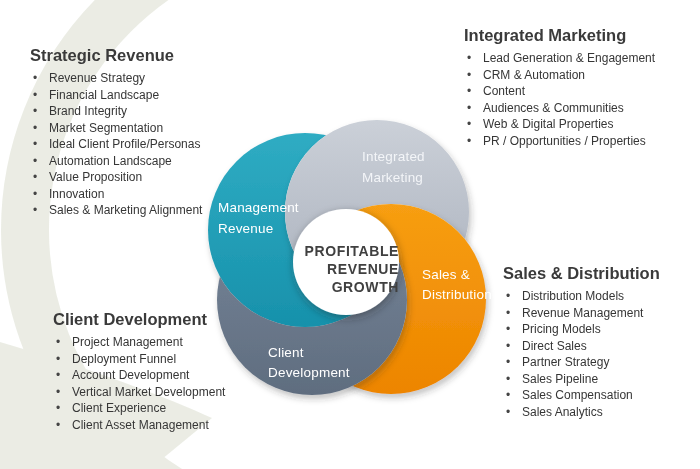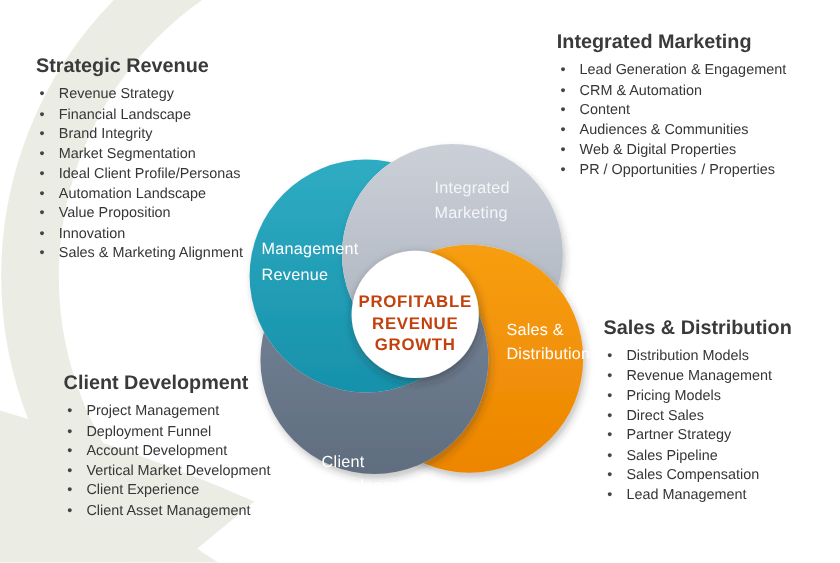--- a/index.html
+++ b/index.html
@@ -24,24 +24,24 @@
   .panel-im{left:464px;top:26px;}
   .panel-sd{left:503px;top:264px;}
   .panel-cd{left:53px;top:310px;}
   .shape-label{
     position:absolute;z-index:3;color:#ffffff;font-size:13.5px;line-height:21px;
     white-space:pre-line;letter-spacing:0.2px;
   }
   .lbl-sr{left:218px;top:197px;}
   .lbl-im{left:362px;top:146px;color:#f3f5f8;}
   .lbl-sd{left:422px;top:265px;line-height:20px;}
-  .lbl-cd{left:268px;top:343px;line-height:20px;margin-top:32px;}
+  .lbl-cd{left:268px;top:343px;line-height:20px;}
   .lbl-center{
-    position:absolute;z-index:3;left:293px;top:242px;width:106px;text-align:center;
-    font-size:14px;font-weight:600;line-height:18px;letter-spacing:0.6px;color:#c2410c;
+    position:absolute;z-index:3;left:293px;top:242px;width:106px;text-align:right;
+    font-size:14px;font-weight:600;line-height:18px;letter-spacing:0.6px;color:#404040;
     white-space:pre-line;
   }
 </style>
 </head>
 <body>
 
 <div class="stage">
 
   <svg class="diagram-svg" width="700" height="469" viewBox="0 0 700 469">
     <defs>
@@ -148,21 +148,21 @@
   <div class="panel panel-sd">
     <h2>Sales &amp; Distribution</h2>
     <ul>
         <li>Distribution Models</li>
         <li>Revenue Management</li>
         <li>Pricing Models</li>
         <li>Direct Sales</li>
         <li>Partner Strategy</li>
         <li>Sales Pipeline</li>
         <li>Sales Compensation</li>
-        <li>Lead Management</li>
+        <li>Sales Analytics</li>
       </ul>
   </div>
 
   <div class="panel panel-cd">
     <h2>Client Development</h2>
     <ul>
         <li>Project Management</li>
         <li>Deployment Funnel</li>
         <li>Account Development</li>
         <li>Vertical Market Development</li>

